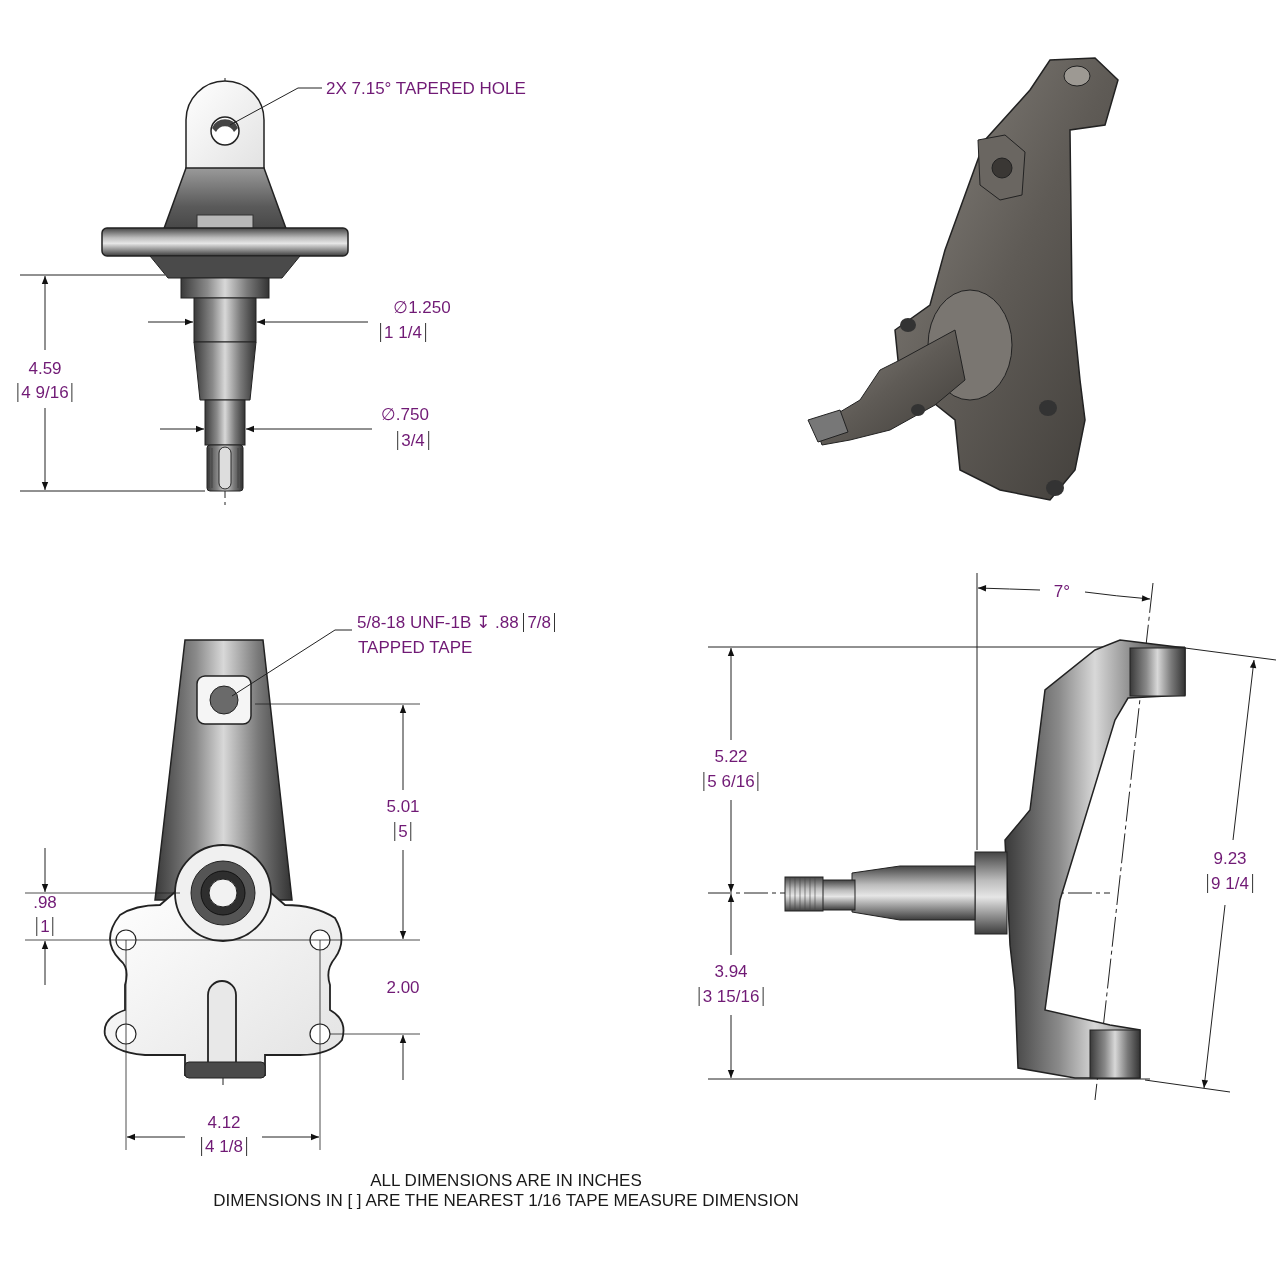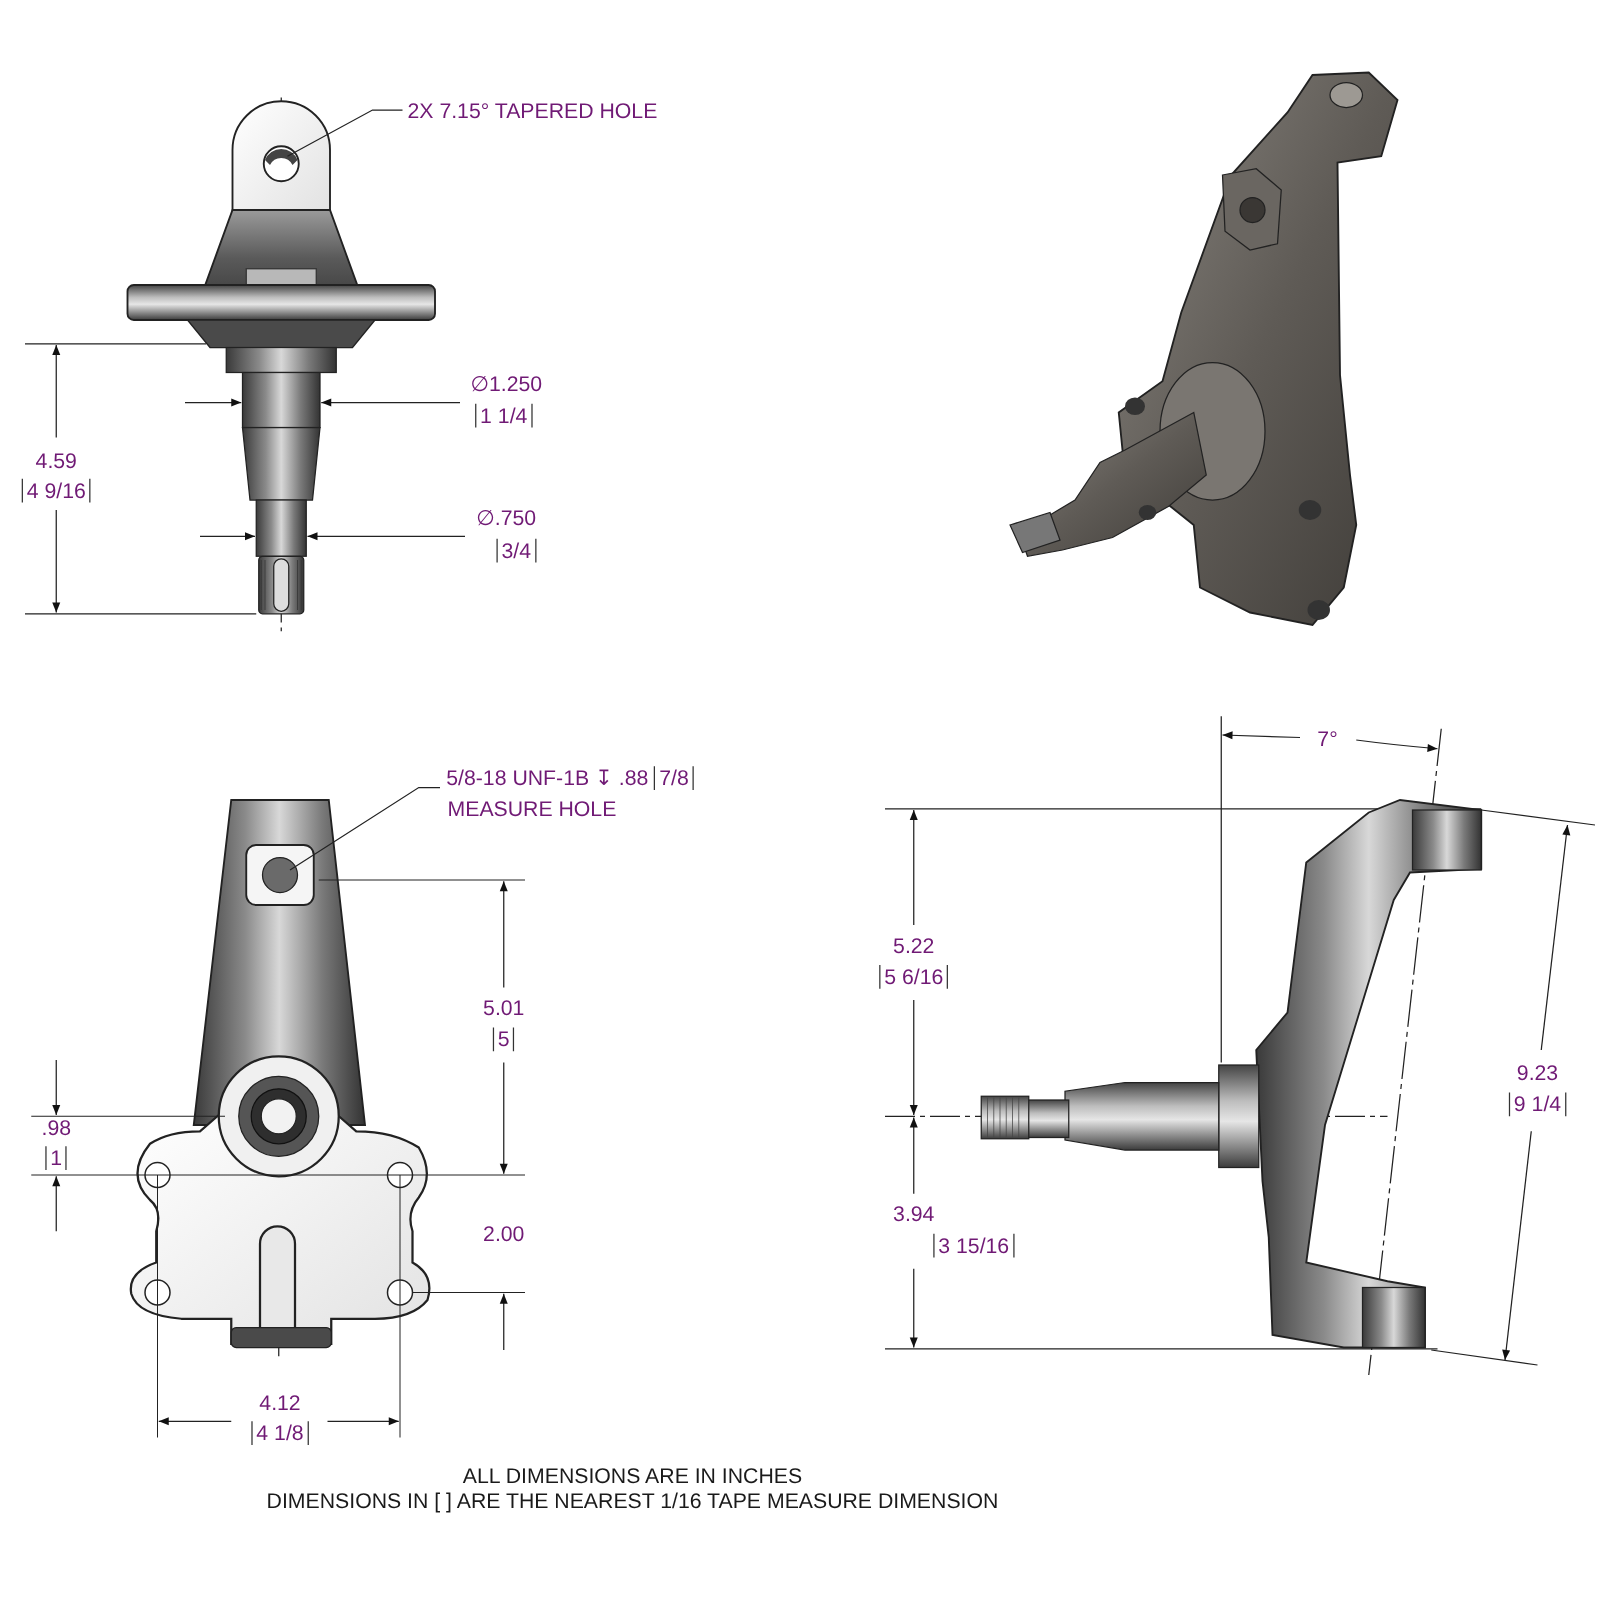--- a/index.html
+++ b/index.html
@@ -180,48 +180,48 @@
     <path d="M1040,590 Q1010,589 978,588" fill="none" stroke="#222" marker-end="url(#arr)"></path>
     <path d="M1085,592 Q1115,596 1150,599" fill="none" stroke="#222" marker-end="url(#arr)"></path>
   </g>
 </svg>
 
 <div class="lbl" style="left:326px;top:79px;">2X 7.15° TAPERED HOLE</div>
 
 <div class="lbl c" style="left:45px;top:359px;">4.59</div>
 <div class="lbl c" style="left:45px;top:383px;"><span class="br">4 9/16</span></div>
 
-<div class="lbl c" style="left:405px;top:298px;">∅1.250</div>
+<div class="lbl c" style="left:422px;top:298px;">∅1.250</div>
 <div class="lbl c" style="left:403px;top:323px;"><span class="br">1 1/4</span></div>
 
 <div class="lbl c" style="left:405px;top:405px;">∅.750</div>
 <div class="lbl c" style="left:403px;top:431px;padding-left:20px;"><span class="br">3/4</span></div>
 
 <div class="lbl" style="left:357px;top:613px;">
   <span>5/8-18 UNF-1B ↧ .88</span>
   <span class="br">7/8</span>
 </div>
-<div class="lbl" style="left:358px;top:638px;">MEASURE HOLE</div>
+<div class="lbl" style="left:358px;top:638px;">TAPPED TAPE</div>
 
 <div class="lbl c" style="left:403px;top:797px;">5.01</div>
 <div class="lbl c" style="left:403px;top:822px;"><span class="br">5</span></div>
 
 <div class="lbl c" style="left:45px;top:893px;">.98</div>
 <div class="lbl c" style="left:45px;top:917px;"><span class="br">1</span></div>
 
 <div class="lbl c" style="left:403px;top:978px;">2.00</div>
 
 <div class="lbl c" style="left:224px;top:1113px;">4.12</div>
 <div class="lbl c" style="left:224px;top:1137px;"><span class="br">4 1/8</span></div>
 
 <div class="lbl c" style="left:1062px;top:582px;">7°</div>
 
 <div class="lbl c" style="left:731px;top:747px;">5.22</div>
 <div class="lbl c" style="left:731px;top:772px;"><span class="br">5 6/16</span></div>
 
 <div class="lbl c" style="left:731px;top:962px;">3.94</div>
-<div class="lbl c" style="left:731px;top:987px;margin-left:48px;"><span class="br">3 15/16</span></div>
+<div class="lbl c" style="left:731px;top:987px;"><span class="br">3 15/16</span></div>
 
 <div class="lbl c" style="left:1230px;top:849px;">9.23</div>
 <div class="lbl c" style="left:1230px;top:874px;"><span class="br">9 1/4</span></div>
 
 <div class="notes" style="top:1171px;">ALL DIMENSIONS ARE IN INCHES</div>
 <div class="notes" style="top:1191px;">DIMENSIONS IN [ ] ARE THE NEAREST 1/16 TAPE MEASURE DIMENSION</div>
 
 </body></html>

